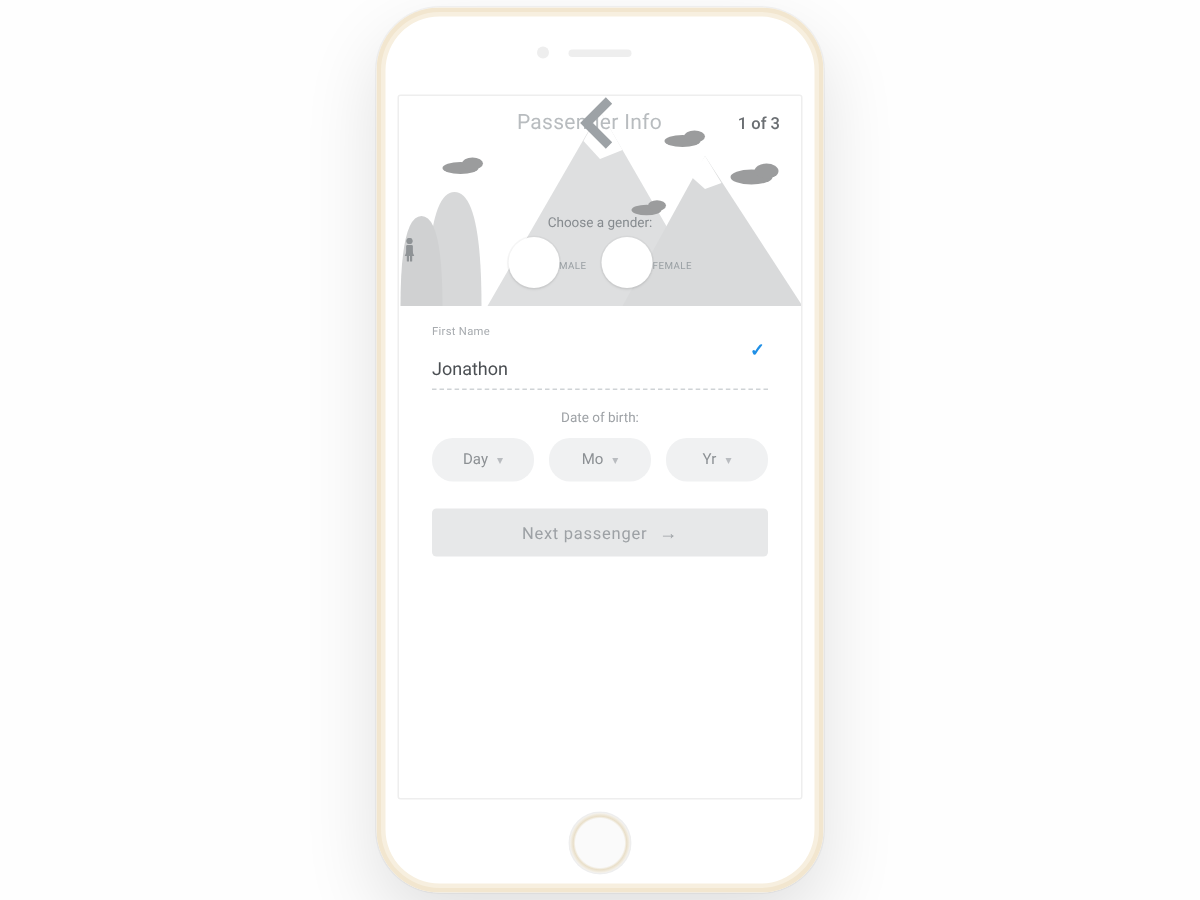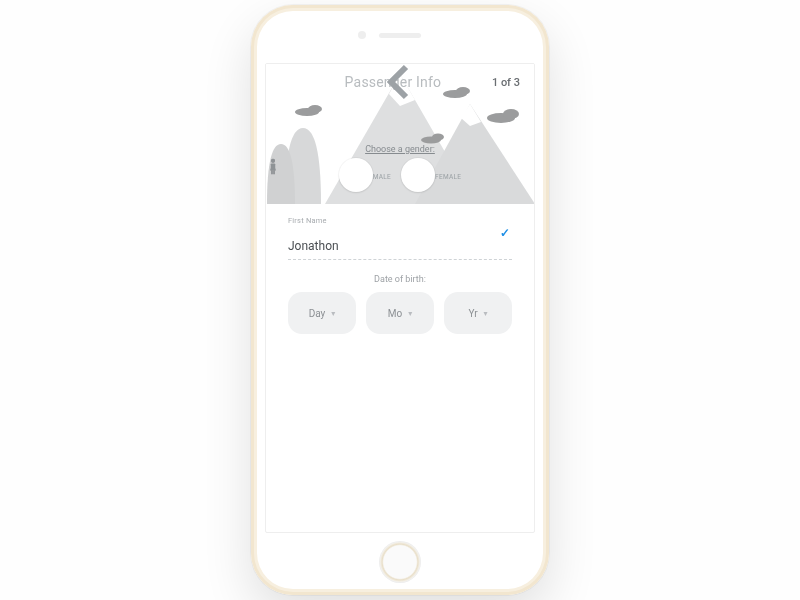--- a/index.html
+++ b/index.html
@@ -57,21 +57,21 @@
     padding:10px 14px;
     z-index:3;
   }
   .back { width:14px; height:14px; display:flex; align-items:center; }
   .back svg { stroke:#9da2a6; stroke-width:2; fill:none; }
   .title { flex:1; text-align:center; font-size:14px; color:#b8bcbf; font-weight:400; letter-spacing:.2px; }
   .step { font-size:11px; color:#6a6e72; font-weight:500; }
 
   .gender-label {
     position:absolute; left:0; right:0; top:80px;
-    text-align:center; font-size:9px; color:#868b8f; z-index:3;text-decoration:underline;
+    text-align:center; font-size:9px; color:#868b8f; z-index:3;
   }
   .gender-row {
     position:absolute; left:0; right:0; top:94px;
     display:flex; justify-content:center; gap:10px; z-index:3;
   }
   .gender {
     display:flex; align-items:center;
   }
   .gender .circ {
     width:34px; height:34px; border-radius:50%; background:#fff;
@@ -86,21 +86,21 @@
   .field { position:relative; margin-bottom:14px; }
   .flabel { font-size:7.5px; color:#a7abaf; letter-spacing:.2px; display:block; margin-bottom:12px; }
   .fval { font-size:12px; color:#4b4f53; padding:2px 0 6px 0; }
   .dashed { border-bottom:1px dashed #cfd3d6; }
   .placeholder { color:#acb0b4; }
   .check { position:absolute; right:2px; top:10px; color:#1f8fe6; font-size:12px; font-weight:700; }
 
   .dob-label { text-align:center; font-size:9px; color:#9ea2a6; margin:14px 0 8px; }
   .dob-row { display:flex; justify-content:space-between; gap:10px; }
   .pill {
-    flex:1; background:#f0f1f2; border-radius:14px; height:42px;
+    flex:1; background:#f0f1f2; border-radius:14px; height:29px;
     display:flex; align-items:center; justify-content:center; gap:6px;
     font-size:10px; color:#8c9094;
   }
   .pill .caret { font-size:8px; color:#b9bcc0; }
 
   .primary-pill {
     margin-top:20px; border:1px dashed #cfd3d6; border-radius:18px;
     height:30px; display:flex; align-items:center;
     padding:0 16px; font-size:10px; color:#8c9094;
   }
@@ -203,16 +203,20 @@
           <span>Mo</span>
           <span class="caret">▾</span>
         </div>
         <div class="pill">
           <span>Yr</span>
           <span class="caret">▾</span>
         </div>
       </div>
 
 
+      <div class="next-btn">
+        <span>Next passenger</span>
+        <span class="arrow">→</span>
+      </div>
     </div>
 
   </div>
 </div>
 
 </body></html>

